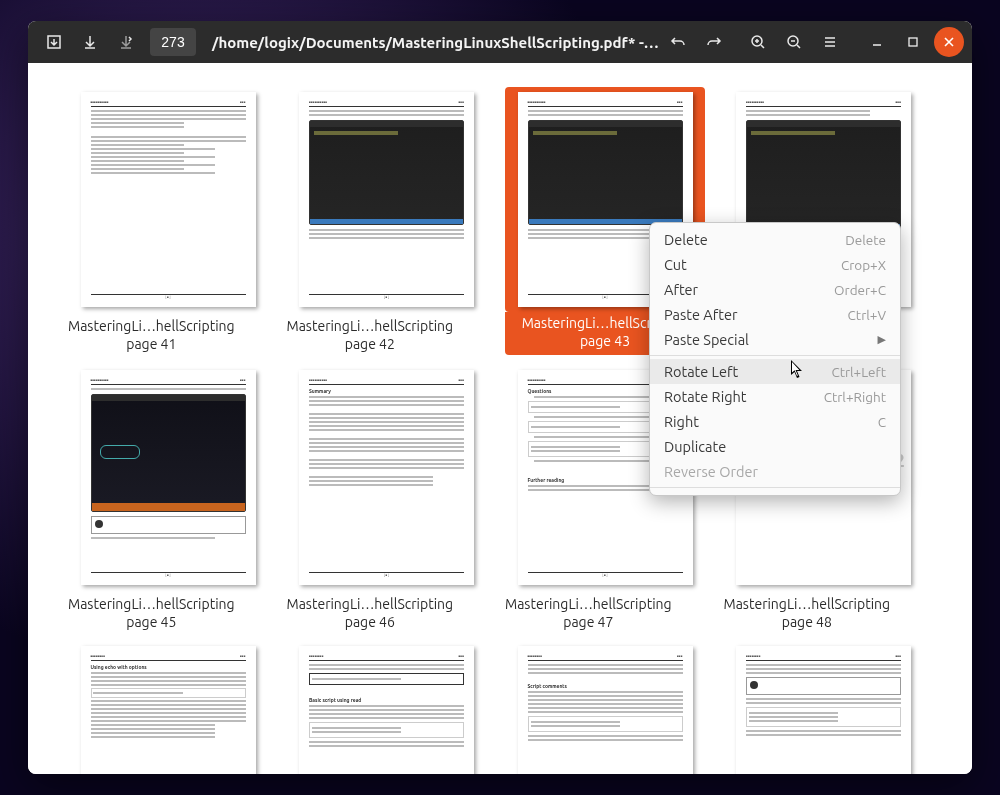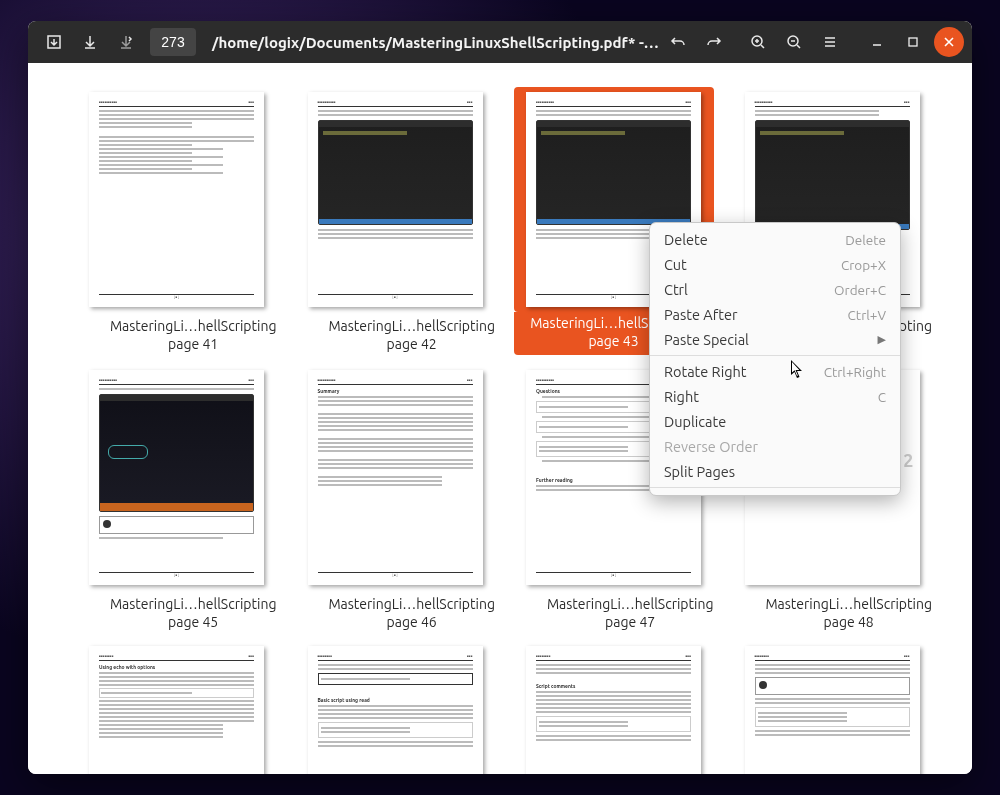--- a/index.html
+++ b/index.html
@@ -83,21 +83,21 @@
     background: #fff;
     overflow: hidden;
     position: relative;
   }
   .thumb-grid {
     display: grid;
     grid-template-columns: repeat(4, 1fr);
     gap: 10px 10px;
     padding: 24px 40px 10px 40px;
   }
-  .thumb-item { display: flex; flex-direction: column; align-items: flex-end; }
+  .thumb-item { display: flex; flex-direction: column; align-items: flex-start; }
   .thumb-wrap {
     width: 200px; height: 225px;
     display: flex; align-items: center; justify-content: center;
     border-radius: 4px;
     padding: 5px;
   }
   .thumb-item.selected .thumb-wrap { background: #e95420; }
   .thumb-page {
     width: 175px; height: 215px;
     background: #fff;
@@ -577,48 +577,49 @@
   <div class="ctxmenu" id="ctxmenu">
       <div class="ctx-item">
         <span>Delete</span>
         <span class="ctx-accel">Delete</span>
       </div>
       <div class="ctx-item">
         <span>Cut</span>
         <span class="ctx-accel">Crop+X</span>
       </div>
       <div class="ctx-item">
-        <span>Ctrl</span>
+        <span>After</span>
         <span class="ctx-accel">Order+C</span>
       </div>
       <div class="ctx-item">
         <span>Paste After</span>
         <span class="ctx-accel">Ctrl+V</span>
       </div>
       <div class="ctx-item">
         <span>Paste Special</span>
         <span class="ctx-sub">▶</span>
       </div>
       <div class="ctx-sep"></div>
+      <div class="ctx-item hover">
+        <span>Rotate Left</span>
+        <span class="ctx-accel">Ctrl+Left</span>
+      </div>
       <div class="ctx-item">
         <span>Rotate Right</span>
         <span class="ctx-accel">Ctrl+Right</span>
       </div>
       <div class="ctx-item">
         <span>Right</span>
         <span class="ctx-accel">C</span>
       </div>
       <div class="ctx-item">
         <span>Duplicate</span>
       </div>
       <div class="ctx-item disabled">
         <span>Reverse Order</span>
-      </div>
-      <div class="ctx-item">
-        <span>Split Pages</span>
       </div>
       <div class="ctx-sep"></div>
     </div>
 
   <svg class="cursor" width="14" height="20" viewBox="0 0 14 20">
     <path d="M0 0l0 15 3.5-3 2.5 6 2.5-1-2.5-6 5 0z" fill="#000"></path>
     <path d="M1 2l0 10.5 2.6-2.2 2.4 5.6 .9-.4-2.4-5.6 3.8 0z" fill="#fff"></path>
   </svg>
 </div>
 

